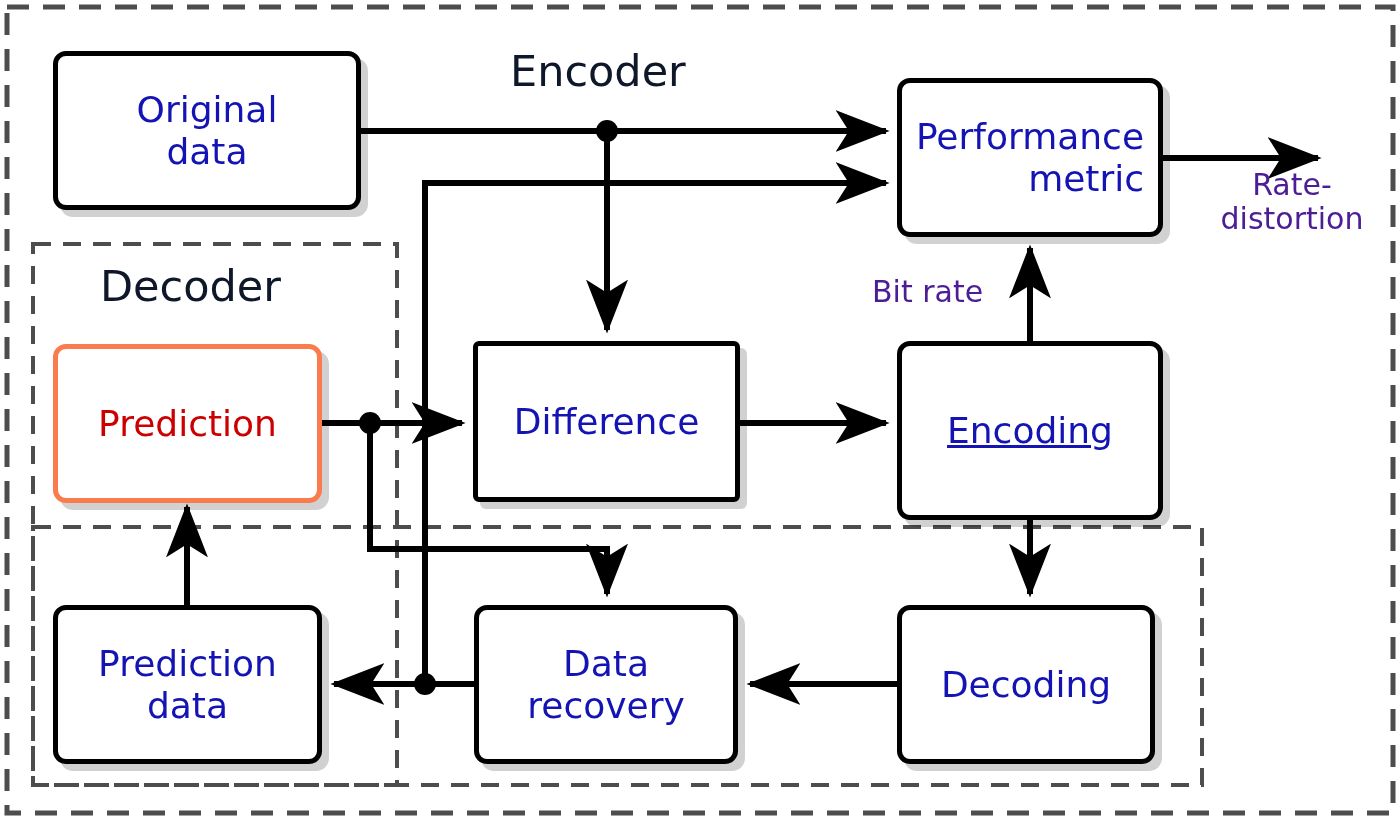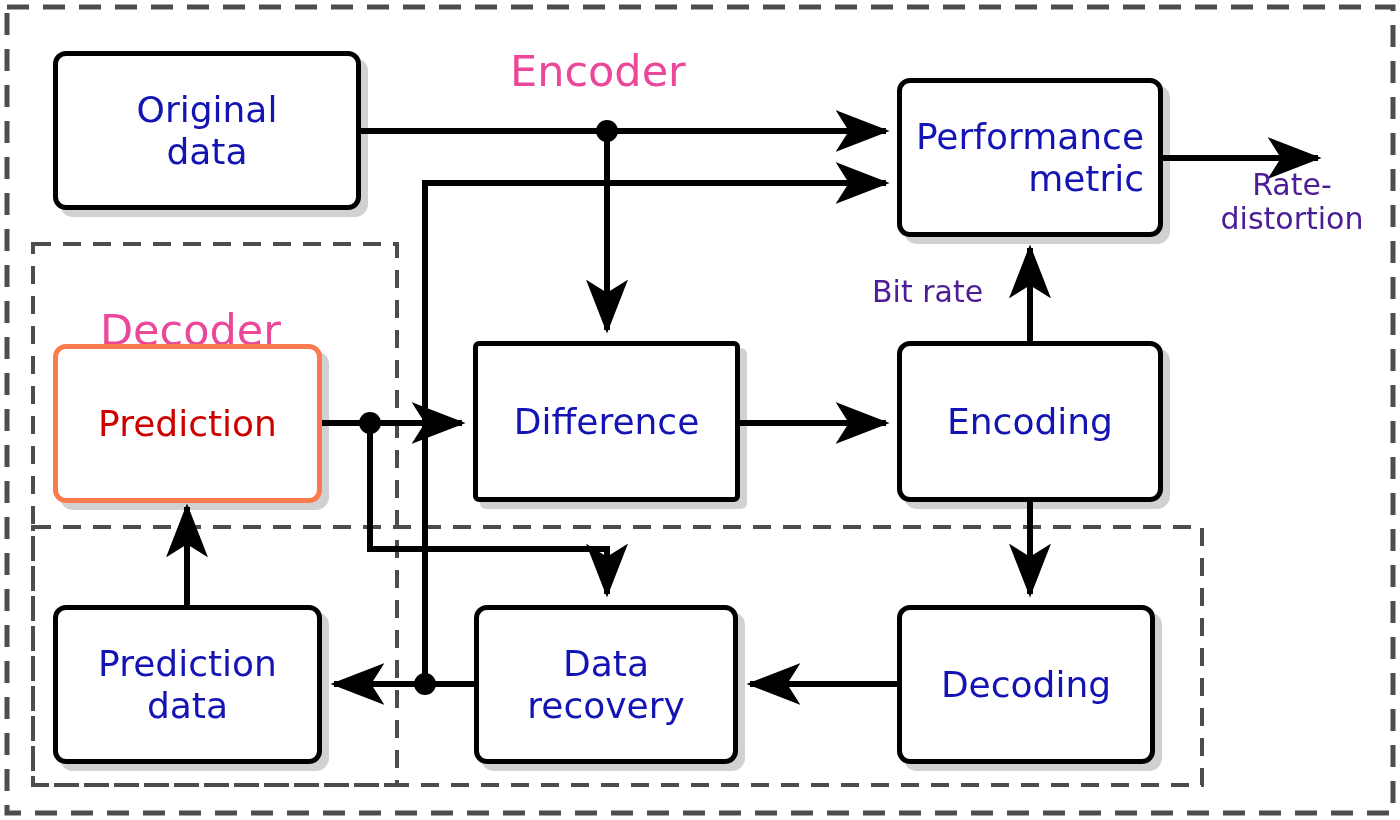--- a/index.html
+++ b/index.html
@@ -19,21 +19,21 @@
   }
   #diagram-svg {
     position: absolute;
     left: 0;
     top: 0;
     width: 1400px;
     height: 820px;
   }
   .region-label {
     position: absolute;
-    color: #ec4899;
+    color: #0f172a;
     font-size: 43px;
     line-height: 1;
     white-space: nowrap;
     font-family: "DejaVu Sans", sans-serif;
     text-align: right;
   }
   .node {
     position: absolute;
     box-sizing: border-box;
     background: #ffffff;
@@ -118,21 +118,21 @@
       <path d="M1163,158 L1318,158" marker-end="url(#arrowhead)"></path>
     </g>
 
     <circle cx="607" cy="131" r="11" fill="#000000"></circle>
     <circle cx="370" cy="423" r="11" fill="#000000"></circle>
     <circle cx="425" cy="684" r="11" fill="#000000"></circle>
   </svg>
 
   <div class="region-label" style="left:510px; top:50px;">Encoder</div>
 
-  <div class="region-label" style="left:100px; top:265px;margin-top:44px;">Decoder</div>
+  <div class="region-label" style="left:100px; top:265px;">Decoder</div>
 
   <div class="node" style="left:53px; top:51px; width:308px; height:159px;">
     <span class="node-text">
       <span>Original</span><br>
       <span>data</span>
     </span>
   </div>
 
   <div class="node" style="left:897px; top:78px; width:266px; height:159px;text-align:right;">
     <span class="node-text">
@@ -146,21 +146,21 @@
       <span>Prediction</span>
     </span>
   </div>
 
   <div class="node" style="left:473px; top:341px; width:267px; height:161px;border-radius:6px;">
     <span class="node-text">
       <span>Difference</span><br>
     </span>
   </div>
 
-  <div class="node" style="left:897px; top:341px; width:266px; height:161px;">
+  <div class="node" style="left:897px; top:341px; width:266px; height:179px;text-decoration:underline;">
     <span class="node-text">
       <span>Encoding</span>
     </span>
   </div>
 
   <div class="node" style="left:53px; top:605px; width:269px; height:159px;">
     <span class="node-text">
       <span>Prediction</span><br>
       <span>data</span>
     </span>

